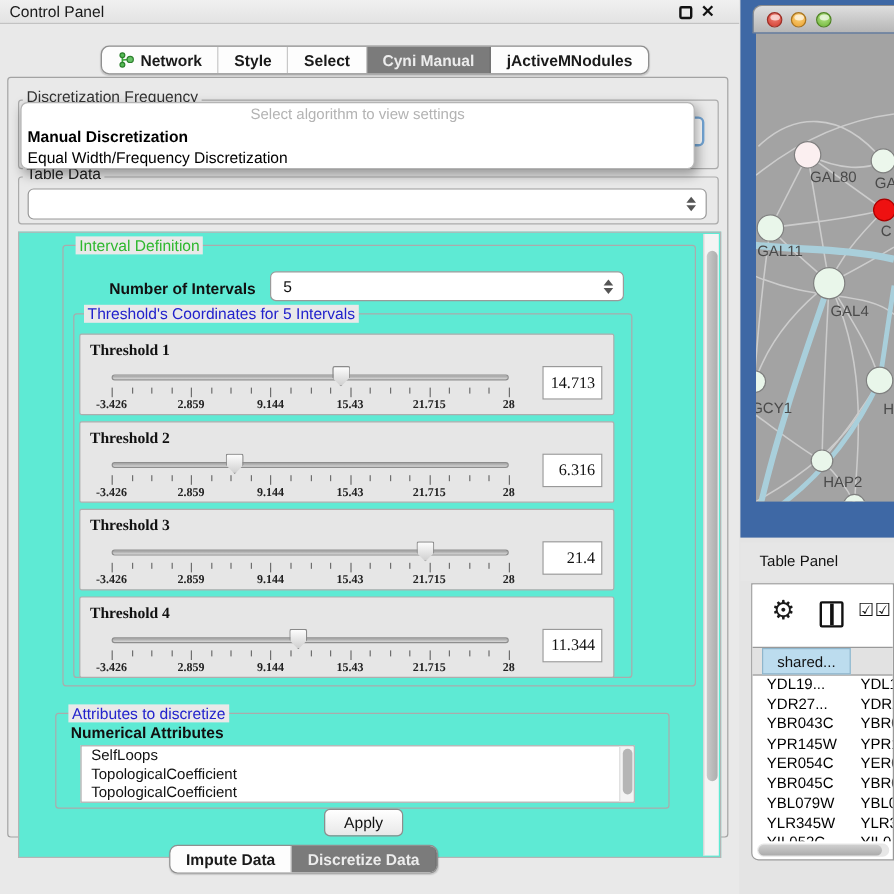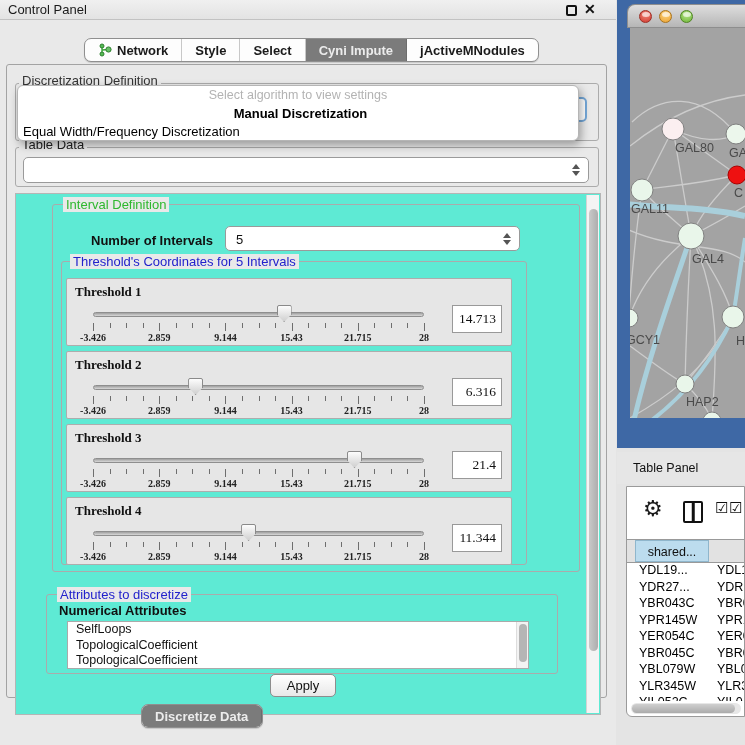--- a/index.html
+++ b/index.html
@@ -34,21 +34,21 @@
   .disc-group { left:8px; top:18px; width:584px; height:58px; }
   .disc-title { left:12px; top:8px; color:#333; }
   .focus-combo { position:absolute; left:352px; top:32px; width:228px; height:25px;
     background:#fff; border:2px solid #74a7d7; border-radius:5px; }
 
   
   .popup { position:absolute; left:10px; top:20px; width:562px; height:56px; background:#fff;
     border:1px solid #b5b5b5; border-radius:6px; box-shadow:2px 4px 10px rgba(0,0,0,.35); z-index:30; overflow:hidden; }
   .popup .hint { height:19px; line-height:19px; text-align:center; color:#b3b3b3; font-size:12.5px; }
   .popup .opt { height:18px; line-height:18px; padding-left:5px; font-size:13px; color:#000; }
-  .popup .opt.bold { font-weight:bold;text-align:center; }
+  .popup .opt.bold { font-weight:bold; }
 
   
   .td-group { left:8px; top:82px; width:584px; height:40px; }
   .td-title { left:12px; top:72px; color:#222; }
   .combo { position:absolute; background:#fff; border:1px solid #9a9a9a; border-radius:5px;
     font-size:13px; color:#111; }
   .combo .val { position:absolute; left:10px; top:50%; transform:translateY(-50%); white-space:nowrap; }
   .spinner { position:absolute; right:8px; top:50%; transform:translateY(-50%); width:8px; height:12px; }
   .spinner:before, .spinner:after { content:""; position:absolute; left:0; border-left:4px solid transparent; border-right:4px solid transparent; }
   .spinner:before { top:0; border-bottom:5px solid #555; }
@@ -158,31 +158,31 @@
         </svg>
         <span>Network</span>
       </div>
       <div class="tabseg">
           <span>Style</span>
         </div>
       <div class="tabseg">
           <span>Select</span>
         </div>
       <div class="tabseg selected">
-          <span>Cyni Impute</span>
+          <span>Cyni Manual</span>
         </div>
       <div class="tabseg">
           <span>jActiveMNodules</span>
         </div>
     </div>
 
     <div class="content">
 
       <div class="groupbox disc-group"></div>
-      <span class="grouptitle disc-title">Discretization Definition</span>
+      <span class="grouptitle disc-title">Discretization Frequency</span>
       <div class="focus-combo"></div>
 
       <div class="popup">
         <div class="hint">Select algorithm to view settings</div>
         <div class="opt bold">Manual Discretization</div>
         <div class="opt">Equal Width/Frequency Discretization</div>
       </div>
 
       <div class="groupbox td-group"></div>
       <span class="grouptitle td-title">Table Data</span>
@@ -371,20 +371,23 @@
 
         <div class="vscroll sp-scroll">
             <div class="thumb"></div>
           </div>
       </div>
 
       <div class="apply-btn">Apply</div>
     </div>
 
     <div class="tabbar bottom">
+      <div class="tabseg">
+          <span>Impute Data</span>
+        </div>
       <div class="tabseg selected">
           <span>Discretize Data</span>
         </div>
     </div>
   </div>
 
   <div class="net-window">
     <div class="net-titlebar">
       <span class="light red">
           <i></i>

